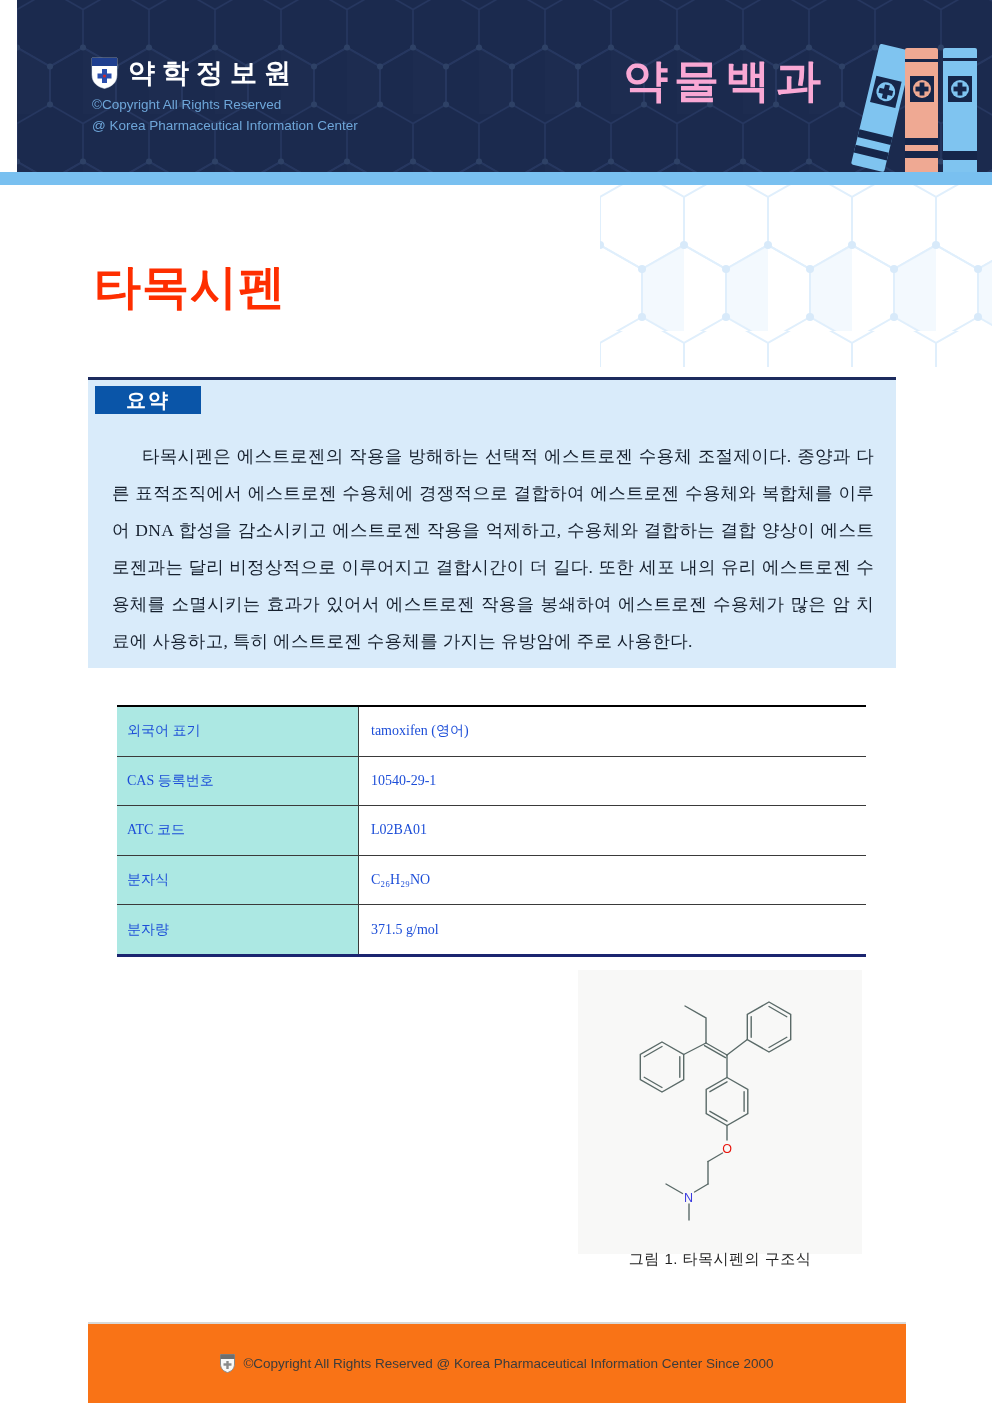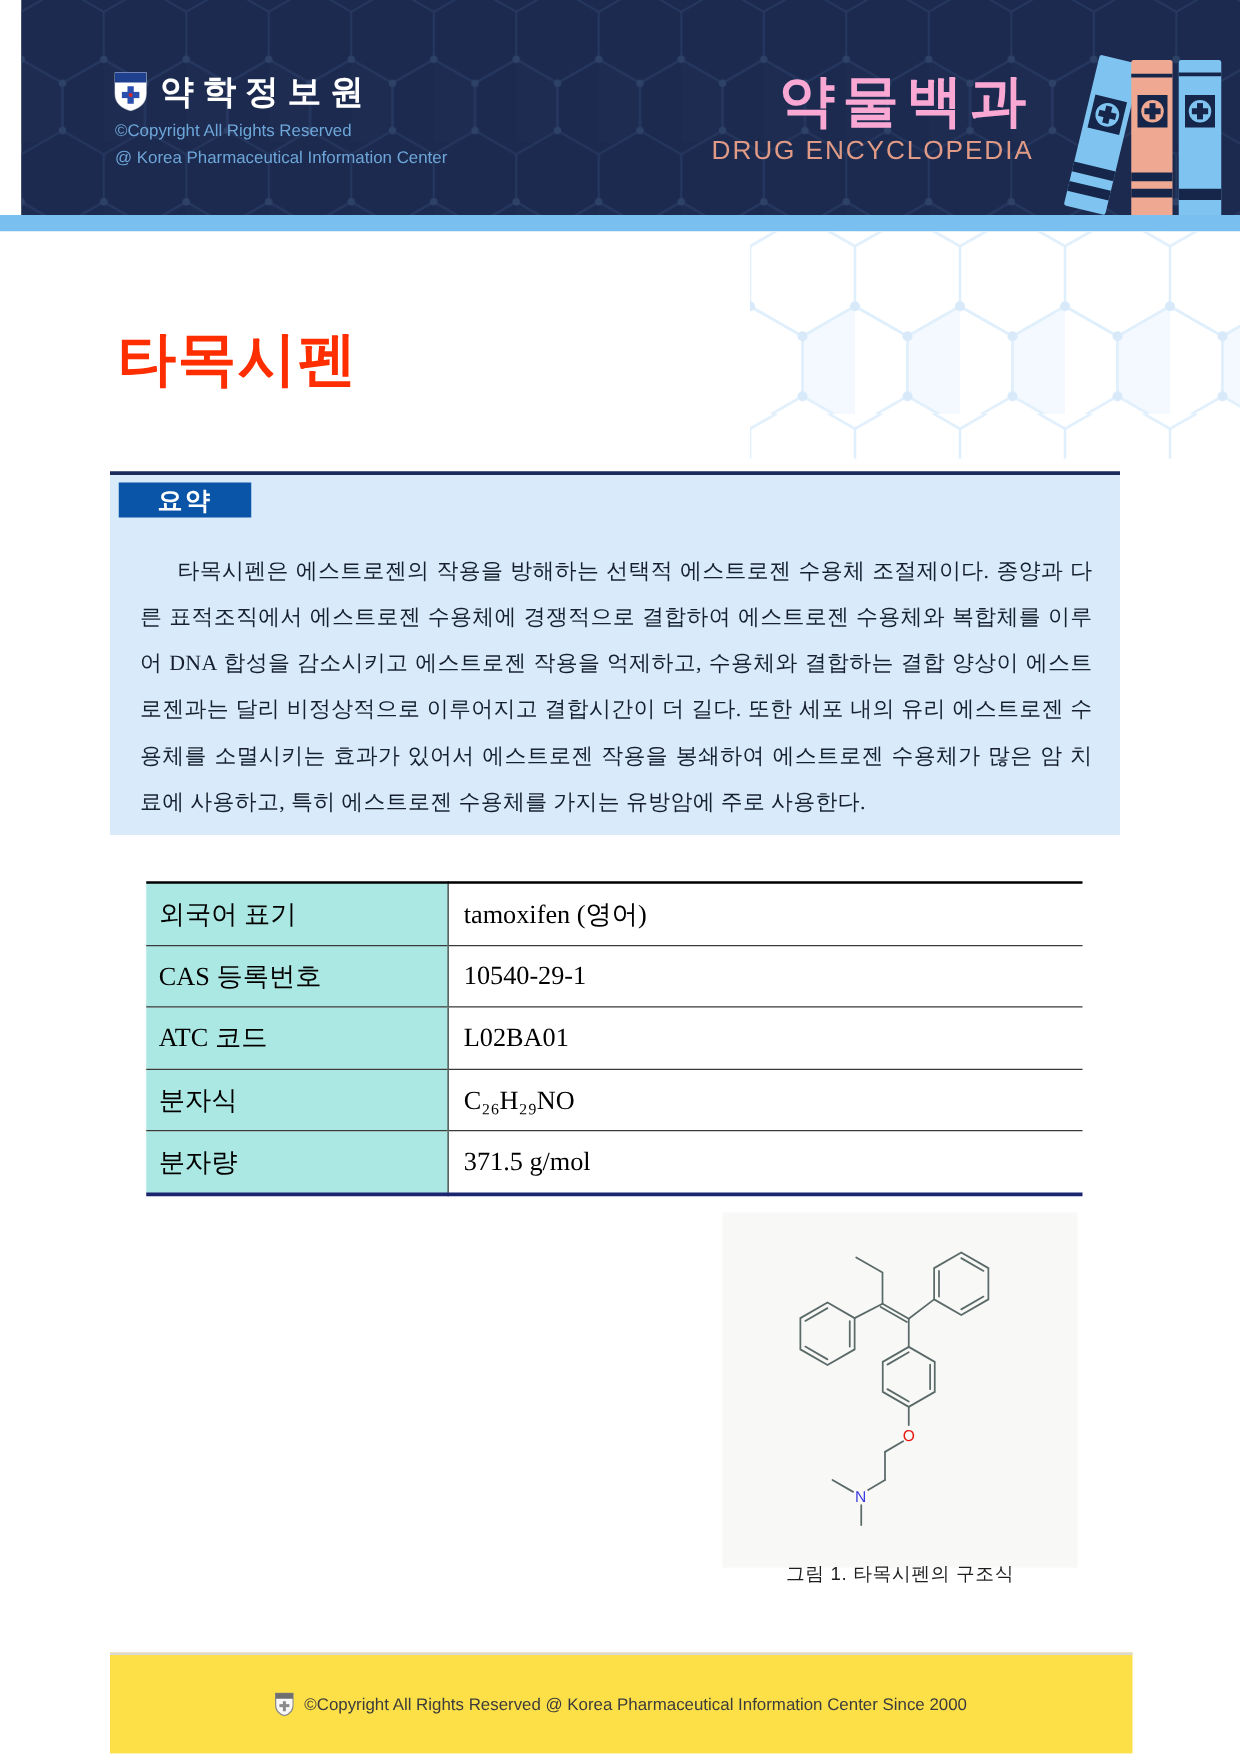--- a/index.html
+++ b/index.html
@@ -32,39 +32,39 @@
                  display:flex;align-items:center;justify-content:center;
                  color:#ffffff;font-size:20px;font-weight:700;letter-spacing:2px;}
   .summary-text{position:absolute;left:112px;top:438px;width:762px;
                 font-family:"Liberation Serif","DejaVu Serif",serif;
                 font-size:17.5px;line-height:37px;color:#16202e;
                 text-align:justify;text-indent:30px;letter-spacing:0.3px;}
 
   
   table.info-table{position:absolute;left:117px;top:705px;width:749px;border-collapse:collapse;
                    border-top:2px solid #000000;border-bottom:3px solid #1b2570;
-                   font-family:"Liberation Serif","DejaVu Serif",serif;font-size:21px;color:#000000;}
+                   font-family:"Liberation Serif","DejaVu Serif",serif;font-size:14px;color:#1d4ed8;}
   table.info-table td{height:46.6px;border-top:1px solid #3a3a3a;}
   table.info-table tr:first-child td{border-top:none;}
   td.lbl{background:#ace8e3;width:230px;padding-left:10px;border-right:1px solid #3a3a3a;}
   td.val{padding-left:12px;}
 
   
   .related{position:absolute;left:97px;top:1032px;width:400px;
            font-family:"Liberation Serif","DejaVu Serif",serif;
            font-size:17px;line-height:38px;color:#111111;letter-spacing:0.3px;}
   .related b{font-weight:700;}
 
   
   .figure-box{position:absolute;left:578px;top:970px;width:284px;height:284px;background:#f8f8f7;}
   .figure-caption{position:absolute;left:578px;top:1250px;width:284px;text-align:center;
                   font-size:15px;color:#1e1e1e;letter-spacing:0.5px;}
 
   
-  .footer{position:absolute;left:88px;top:1322px;width:818px;height:81px;background:#fde047;
+  .footer{position:absolute;left:88px;top:1322px;width:818px;height:81px;background:#f97316;
           border-top:2px solid #d9d9d7;box-sizing:border-box;
           display:flex;align-items:center;justify-content:center;gap:8px;}
   .footer-text{font-size:13.5px;color:#3c3c3c;}
 </style>
 </head>
 <body>
 
 <div class="page">
 
   <div class="header">
@@ -94,21 +94,20 @@
       <span class="logo-text">약학정보원</span>
     </div>
 
     <div class="hdr-copy">
       <div>©Copyright All Rights Reserved</div>
       <div>@ Korea Pharmaceutical Information Center</div>
     </div>
 
     <div class="brand">
       <div class="brand-ko">약물백과</div>
-      <div class="brand-en">DRUG ENCYCLOPEDIA</div>
     </div>
 
     <svg class="books" width="162" height="178" viewBox="0 0 162 178">
 
       <rect x="152" y="42" width="10" height="132" fill="#7fc4f0"></rect>
 
       <g transform="rotate(13.5 20 160)">
         <rect x="4" y="38" width="34" height="124" rx="2" fill="#7fc4f0"></rect>
         <rect x="8" y="70" width="26" height="27" fill="#16264a"></rect>
         <circle cx="21" cy="83.5" r="9.5" fill="#7fc4f0"></circle>

